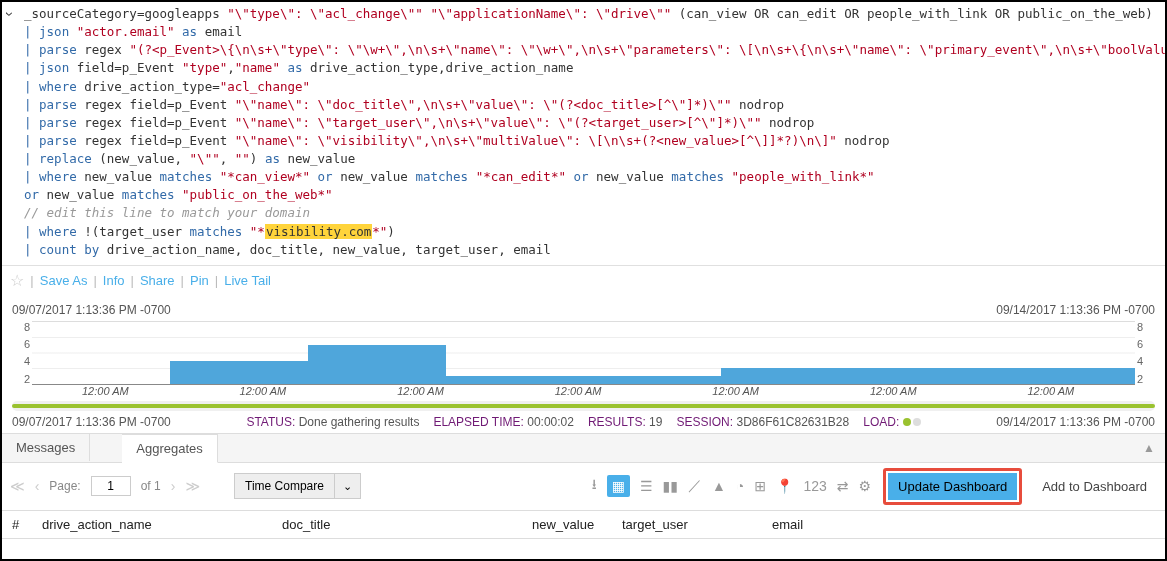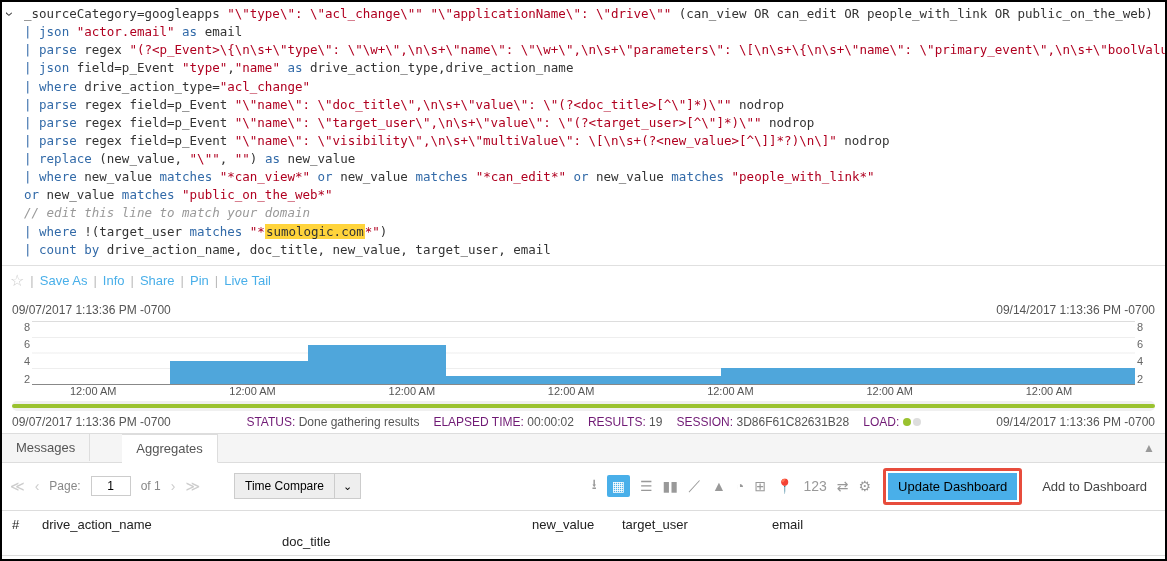--- a/index.html
+++ b/index.html
@@ -15,21 +15,21 @@
 .link { color: #49afe9; cursor: pointer; }
 .timestamps-row { display: flex; justify-content: space-between; padding: 8px 10px 4px 10px; font-size: 12px; color: #555; }
 .chart-area { position: relative; height: 78px; margin: 0 10px; }
 .y-axis-left, .y-axis-right { position: absolute; top: 0; bottom: 14px; width: 18px; display: flex; flex-direction: column; justify-content: space-between; font-size: 11px; color: #666; text-align: right; }
 .y-axis-left { left: 0; }
 .y-axis-right { right: 0; text-align: left; }
 .plot { position: absolute; left: 20px; right: 20px; top: 0; bottom: 14px; border-bottom: 1px solid #888; border-top: 1px solid #ddd; background: linear-gradient(to bottom, transparent 0, transparent calc(25% - 1px), #eee 25%, transparent calc(25% + 1px), transparent calc(50% - 1px), #eee 50%, transparent calc(50% + 1px), transparent calc(75% - 1px), #eee 75%, transparent calc(75% + 1px)); }
 .bars { display: flex; height: 100%; align-items: flex-end; }
 .bar { flex: 1; background: #4fa6db; margin: 0; }
 .bar.clear { background: transparent; }
-.x-labels { position: absolute; left: 8px; right: 20px; bottom: 0; height: 14px; display: flex; }
+.x-labels { position: absolute; left: 20px; right: 20px; bottom: 0; height: 14px; display: flex; font-style: italic; }
 .x-label { flex: 1; font-size: 11px; color: #555; }
 .scrollbar-sim { height: 10px; background: #f0f0f0; margin: 2px 10px 0; border-radius: 5px; position: relative; }
 .scrollbar-sim::after { content: ""; position: absolute; left: 0; right: 0; top: 3px; bottom: 3px; background: #9ac22f; border-radius: 2px; }
 .status-row { display: flex; justify-content: space-between; padding: 4px 10px; font-size: 12px; color: #555; align-items: center; border-bottom: 1px solid #ddd; }
 .status-mid { display: flex; gap: 14px; align-items: center; }
 .status-mid .lbl { color: #701a75; }
 .load-dots .d1 { display:inline-block; width:8px; height:8px; border-radius:50%; background:#9ac22f; }
 .load-dots .d2 { display:inline-block; width:8px; height:8px; border-radius:50%; background:#ddd; margin-left:2px;}
 .tabs-row { display: flex; align-items: center; background: #f5f5f5; border-bottom: 1px solid #ddd; position: relative; gap: 32px; }
 .tab { padding: 6px 14px; font-size: 13px; color: #555; border-right: 1px solid #ddd; }
@@ -44,21 +44,21 @@
 .tc-dd { background: #eee; border: 1px solid #ccc; border-left: none; padding: 5px 8px; font-size: 11px; }
 .tool-spacer { flex: 1; }
 .tool-icons { display: flex; gap: 10px; align-items: center; color: #999; font-size: 14px; }
 .tool-icons .active-icon { background: #49afe9; color: #fff; padding: 3px 5px; border-radius: 2px; }
 .update-dash { border: 3px solid #e74c3c; padding: 2px; border-radius: 3px; margin-left: 8px; }
 .update-dash button { background: #49afe9; color: #000000; border: none; padding: 6px 10px; font-size: 13px; }
 .add-dash { margin-left: 6px; font-size: 13px; color: #444; padding: 6px 10px; }
 .table-header { display: flex; padding: 6px 10px; font-size: 13px; color: #222; border-bottom: 1px solid #ddd; }
 .th-hash { width: 30px; }
 .th-action { width: 240px; }
-.th-doc { width: 250px; margin-top: 17px; }
+.th-doc { width: 250px; }
 .th-new { width: 90px; }
 .th-target { width: 150px; }
 .th-email { width: 150px; }
 
 .kw { color: #326aa8; }
 .op { color: #326aa8; }
 .str { color: #b00020; }
 .com { color: #999; font-style: italic; margin-top: 6px; }
 .hl { background: #ffd43b; padding: 0 1px; }
 </style>
@@ -73,21 +73,21 @@
 <span class="op">| </span><span class="kw">parse</span><span> regex </span><span class="str">"(?&lt;p_Event&gt;\{\n\s+\"type\": \"\w+\",\n\s+\"name\": \"\w+\",\n\s+\"parameters\": \[\n\s+\{\n\s+\"name\": \"primary_event\",\n\s+\"boolValue\": true\n(?s).+?)(?=,\n\s+\{\n\s+\"type\"|\n\s+\}\n\s+\]\n\}$)"</span>
 <span class="op">| </span><span class="kw">json</span><span> field=p_Event </span><span class="str">"type"</span><span>,</span><span class="str">"name"</span><span> </span><span class="kw">as</span><span> drive_action_type,drive_action_name</span>
 <span class="op">| </span><span class="kw">where</span><span> drive_action_type=</span><span class="str">"acl_change"</span>
 <span class="op">| </span><span class="kw">parse</span><span> regex field=p_Event </span><span class="str">"\"name\": \"doc_title\",\n\s+\"value\": \"(?&lt;doc_title&gt;[^\"]*)\""</span><span> nodrop</span>
 <span class="op">| </span><span class="kw">parse</span><span> regex field=p_Event </span><span class="str">"\"name\": \"target_user\",\n\s+\"value\": \"(?&lt;target_user&gt;[^\"]*)\""</span><span> nodrop</span>
 <span class="op">| </span><span class="kw">parse</span><span> regex field=p_Event </span><span class="str">"\"name\": \"visibility\",\n\s+\"multiValue\": \[\n\s+(?&lt;new_value&gt;[^\]]*?)\n\]"</span><span> nodrop</span>
 <span class="op">| </span><span class="kw">replace</span><span> (new_value, </span><span class="str">"\""</span><span>, </span><span class="str">""</span><span>) </span><span class="kw">as</span><span> new_value</span>
 <span class="op">| </span><span class="kw">where</span><span> new_value </span><span class="kw">matches</span><span> </span><span class="str">"*can_view*"</span><span> </span><span class="kw">or</span><span> new_value </span><span class="kw">matches</span><span> </span><span class="str">"*can_edit*"</span><span> </span><span class="kw">or</span><span> new_value </span><span class="kw">matches</span><span> </span><span class="str">"people_with_link*"</span>
 <span class="kw">or</span><span> new_value </span><span class="kw">matches</span><span> </span><span class="str">"public_on_the_web*"</span>
 <span class="com">// edit this line to match your domain</span>
-<span class="op">| </span><span class="kw">where</span><span> !(target_user </span><span class="kw">matches</span><span> </span><span class="str">"*</span><span class="hl">sumologic.com</span><span class="str">*"</span><span>)</span>
+<span class="op">| </span><span class="kw">where</span><span> !(target_user </span><span class="kw">matches</span><span> </span><span class="str">"*</span><span class="hl">visibility.com</span><span class="str">*"</span><span>)</span>
 <span class="op">| </span><span class="kw">count by</span><span> drive_action_name, doc_title, new_value, target_user, email</span></div>
 
   </div>
 
 </div>
 
 <div class="actions-bar">
   <span class="star-icon">☆</span>
   <span class="sep">|</span>
   <span class="link">Save As</span>

